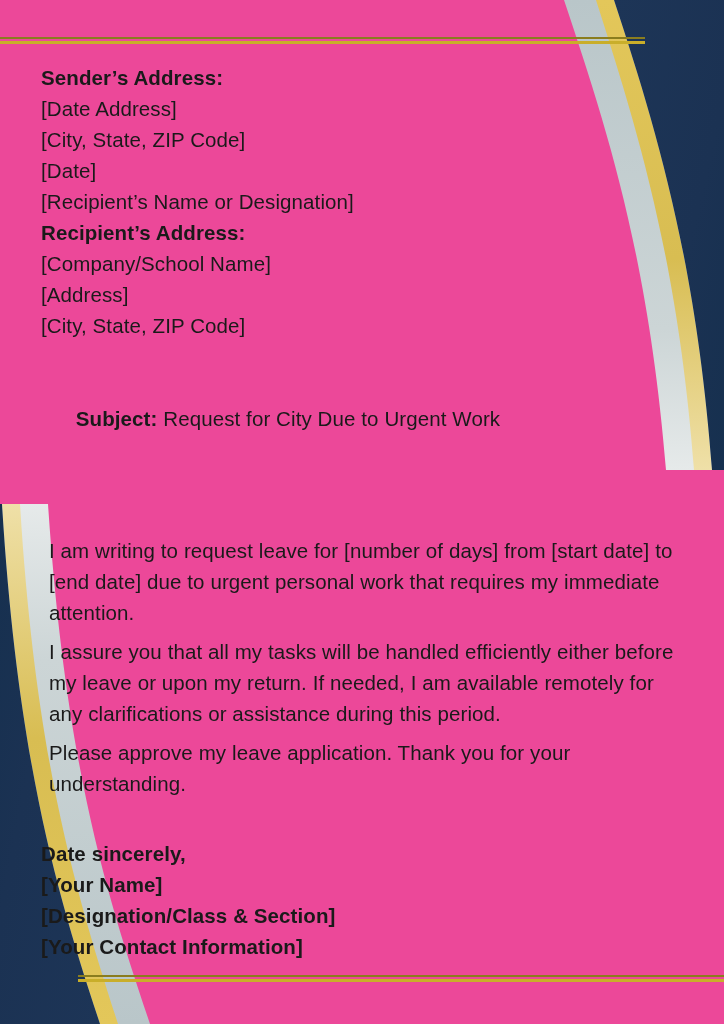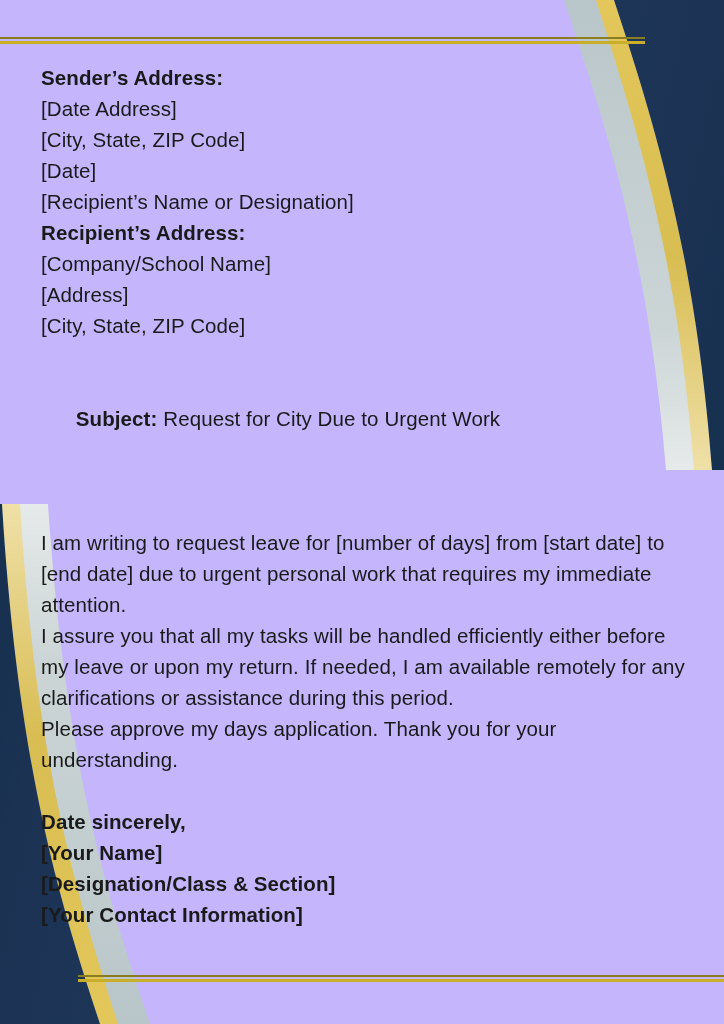--- a/index.html
+++ b/index.html
@@ -8,21 +8,21 @@
     background: #ffffff;
   }
   body {
     font-family: "Liberation Sans", sans-serif;
   }
   #page {
     position: relative;
     width: 724px;
     height: 1024px;
     overflow: hidden;
-    background: #c4b5fd;
+    background: #ec4899;
   }
 
   
   #deco-top-right, #deco-bottom-left {
     position: absolute;
     pointer-events: none;
   }
   #deco-top-right {
     top: 0;
     right: 0;
@@ -75,21 +75,21 @@
     line-height: 31px;
     letter-spacing: 0.1px;
   }
   .line {
     white-space: pre-wrap;
   }
   .bold {
     font-weight: bold;
   }
   .para {
-    margin: 0;
+    margin: 8px;
   }
   .spacer-sm { height: 31px; }
   .spacer-md { height: 31px; }
 </style>
 </head>
 <body>
 
 <div id="page">
 
   <svg id="deco-top-right" viewBox="0 0 180 470" preserveAspectRatio="none" aria-hidden="true">
@@ -177,21 +177,21 @@
       <span class="bold">Subject:</span><span> </span><span>Request for City Due to Urgent Work</span>
     </div>
 
     <div class="spacer-sm"></div>
 
 
     <div class="spacer-sm"></div>
 
     <p class="para">I am writing to request leave for [number of days] from [start date] to [end date] due to urgent personal work that requires my immediate attention.</p>
     <p class="para">I assure you that all my tasks will be handled efficiently either before my leave or upon my return. If needed, I am available remotely for any clarifications or assistance during this period.</p>
-    <p class="para">Please approve my days application. Thank you for your understanding.</p>
+    <p class="para">Please approve my leave application. Thank you for your understanding.</p>
 
     <div class="spacer-sm"></div>
 
     <div>
       <div class="line bold">Date sincerely,</div>
       <div class="line bold">[Your Name]</div>
       <div class="line bold">[Designation/Class &amp; Section]</div>
       <div class="line bold">[Your Contact Information]</div>
     </div>
 

